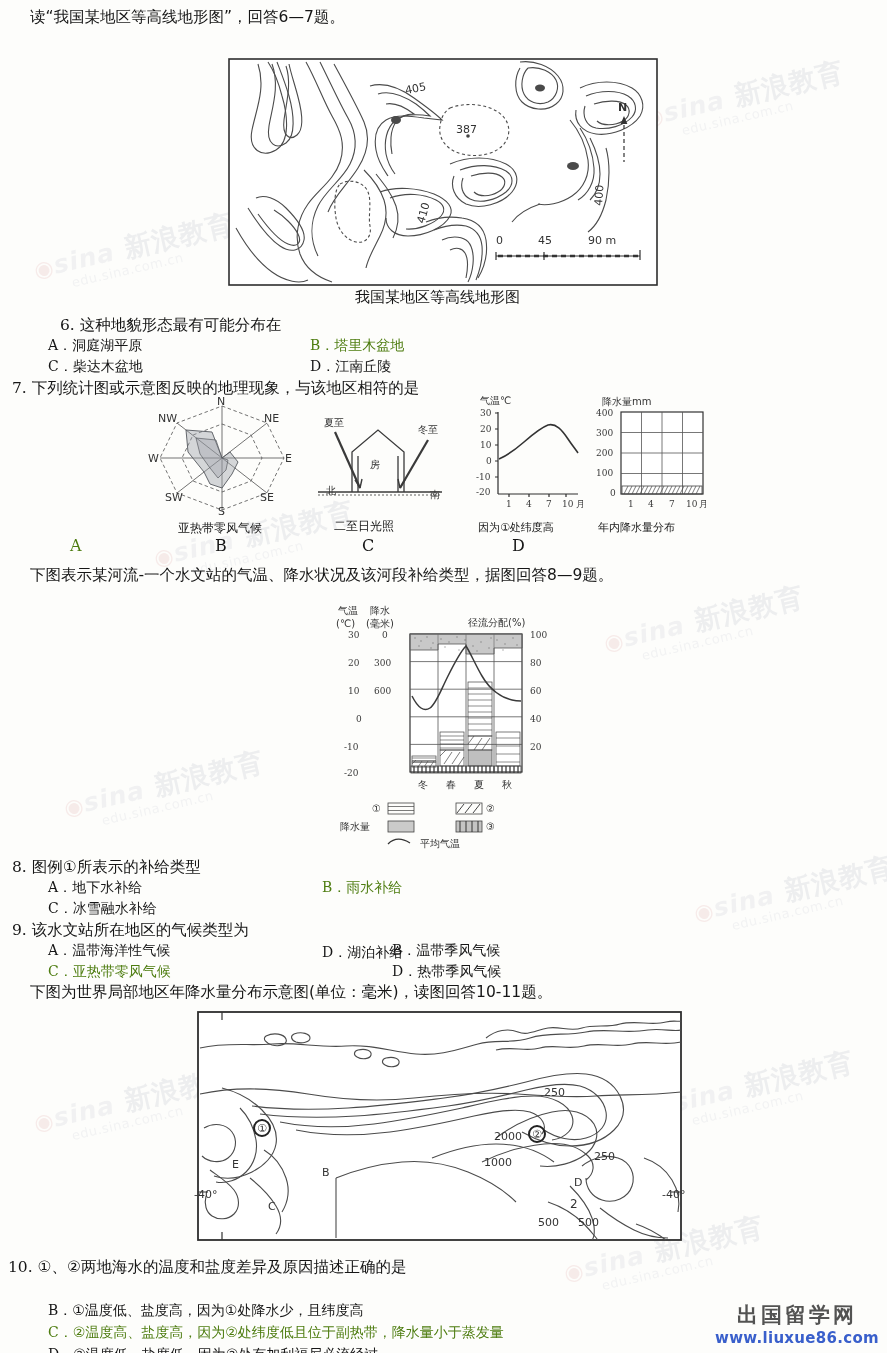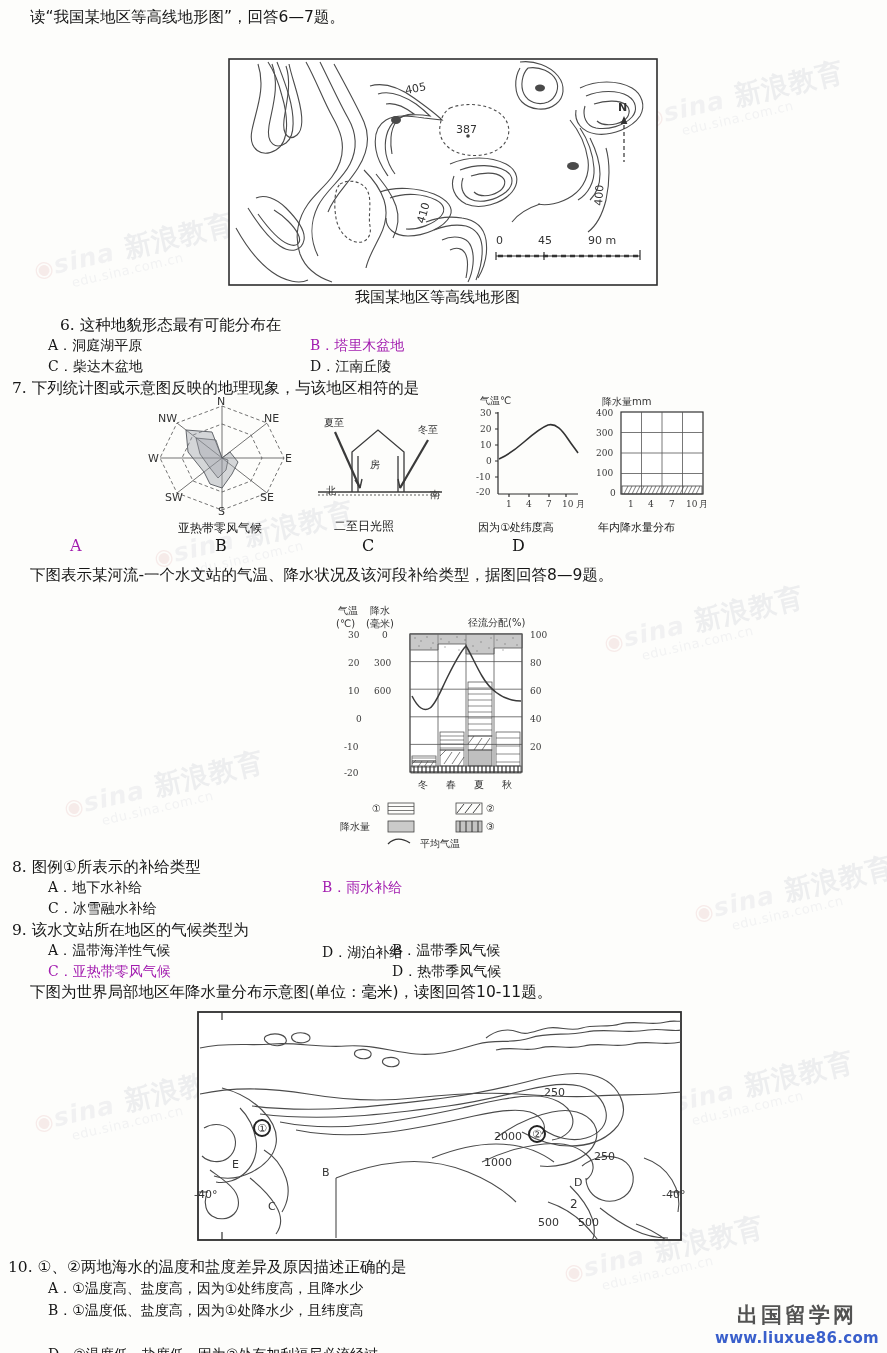--- a/index.html
+++ b/index.html
@@ -20,21 +20,21 @@
   .wm-sub{display:block;font-size:13px;color:#d9dbe1;letter-spacing:.5px;
           font-weight:400;margin-top:-4px;margin-left:34px;}
   .wm-lx{position:absolute;right:8px;bottom:6px;text-align:center;opacity:.95;}
   .wm-lx .cn{font-size:21px;color:#4a4a4a;letter-spacing:3px;font-weight:700;}
   .wm-lx .en{font-size:15px;color:#2f57c9;font-weight:700;letter-spacing:.3px;}
 
   
   .qline{position:absolute;font-size:15.5px;line-height:19px;white-space:nowrap;}
   .idt{position:absolute;font-size:15.5px;line-height:19px;white-space:nowrap;}
   .opt{position:absolute;font-size:14px;white-space:nowrap;}
-  .red{color:#a21caf;}
+  .red{color:#4d7c0f;}
   .ser{font-family:"DejaVu Serif","Liberation Serif",serif;}
 
   
   .fig{position:absolute;}
   .cap{position:absolute;font-size:14px;white-space:nowrap;}
 
   svg{display:block;overflow:visible;}
   .stroke{fill:none;stroke:#4b4b4b;stroke-width:1.1;}
   .stroke2{fill:none;stroke:#3a3a3a;stroke-width:1.3;}
   .thin{fill:none;stroke:#5a5a5a;stroke-width:.85;}
@@ -566,25 +566,25 @@
       <g stroke="#333" stroke-width="1.2" class="blur">
         <path d="M2,182 L12,182 M475,182 L485,182 M26,2 L26,10 M26,222 L26,230"></path>
       </g>
     </svg>
   </div>
 
   <div class="qline" style="left:8px;top:1258px;">
     <span class="ser">10.</span>
     <span>①、②两地海水的温度和盐度差异及原因描述正确的是</span>
   </div>
-  <div class="opt" style="left:48px;top:1280px;">
-    <span class="ser">A．</span><span>①温度高、盐度高，因为①处纬度高，且降水少</span>
-  </div>
   <div class="opt" style="left:48px;top:1302px;">
     <span class="ser">B．</span><span>①温度低、盐度高，因为①处降水少，且纬度高</span>
+  </div>
+  <div class="opt red" style="left:48px;top:1324px;">
+    <span class="ser">C．</span><span>②温度高、盐度高，因为②处纬度低且位于副热带，降水量小于蒸发量</span>
   </div>
   <div class="opt" style="left:48px;top:1346px;">
     <span class="ser">D．</span><span>②温度低、盐度低，因为②处有加利福尼必流经过</span>
   </div>
 
   <div class="wm-lx">
     <div class="cn">出国留学网</div>
     <div class="en">www.liuxue86.com</div>
   </div>
 

